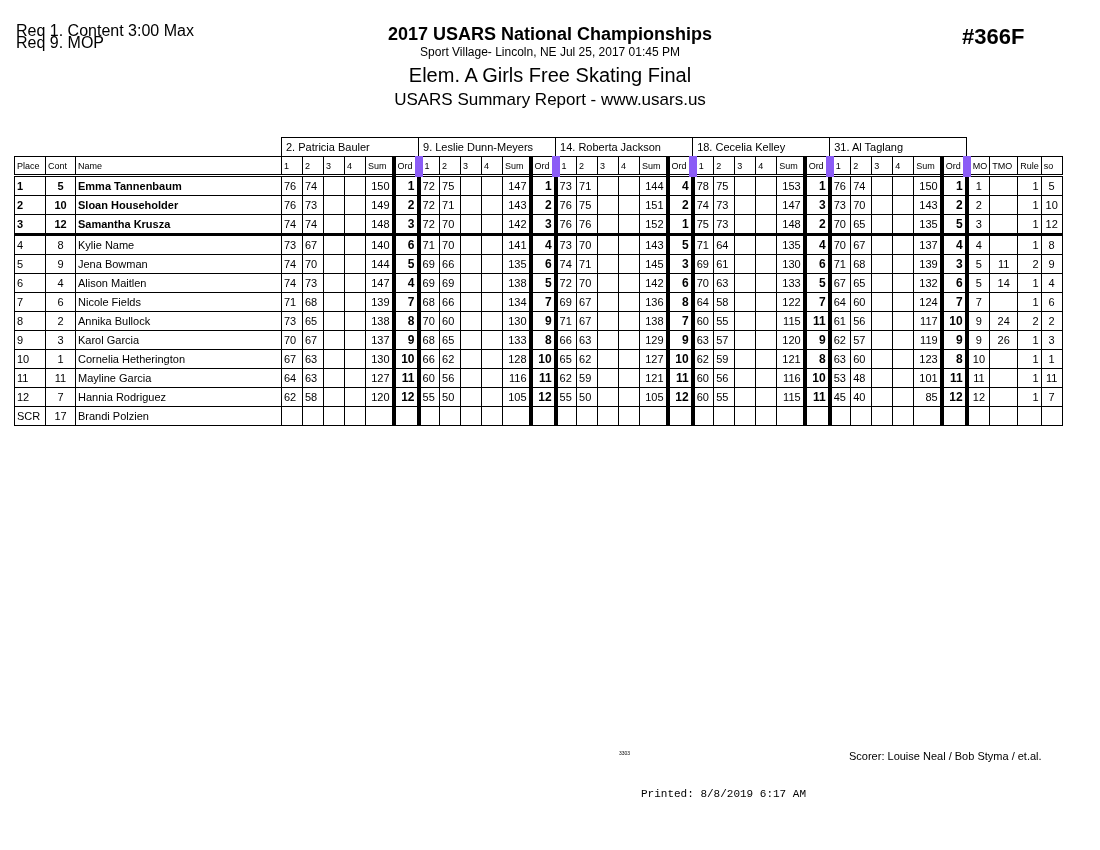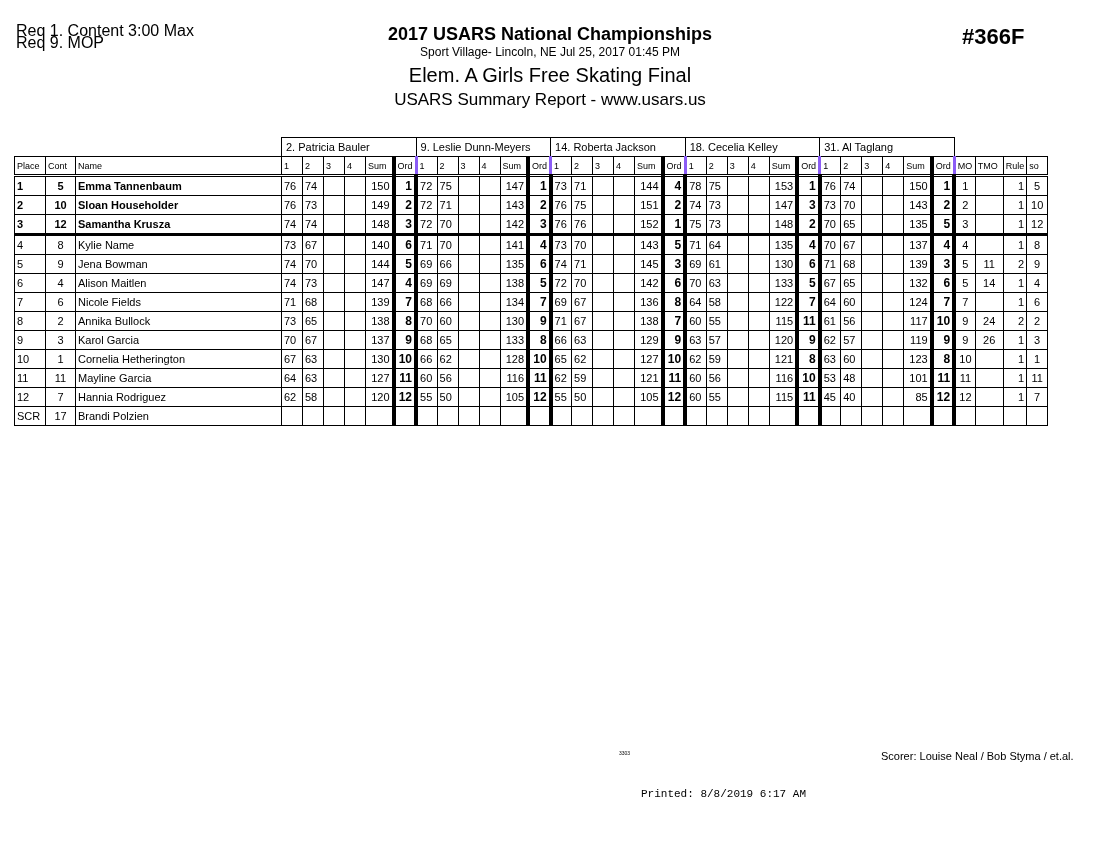--- a/index.html
+++ b/index.html
@@ -11,32 +11,32 @@
   .h3 { top:64px; font-size:20px; font-weight:normal; }
   .h4 { top:90px; font-size:17px; }
   .evnum { position:absolute; left:962px; top:24px; font-size:22px; font-weight:bold; }
   table.grid { position:absolute; left:14px; top:137px; border-collapse:collapse; font-size:11px; table-layout:fixed; }
   table.grid td { border:1px solid #000; padding:0 2px; height:18px; white-space:nowrap; overflow:hidden; }
   table.grid tr.jrow td { height:18px; }
   table.grid td.blank { border:none; }
   table.grid td.judge { font-size:11px; padding-left:4px; }
   table.grid tr.colh td { font-size:9px; height:17px; border-bottom:3px double #000; }
   table.grid td.ord { font-weight:bold; text-align:right; border-left:4px solid #000; border-right:4px solid #000; padding-right:2px; font-size:12px; }
-  table.grid tr.colh td.ordh { border-left:4px solid #000; border-right:3px solid #8b5cf6; font-weight:normal; font-size:9px; text-align:left; }
+  table.grid tr.colh td.ordh { border-left:4px solid #000; border-right:8px solid #8b5cf6; font-weight:normal; font-size:9px; text-align:left; }
   table.grid td.num { text-align:right; }
   table.grid td.sc { text-align:left; }
   table.grid tr.top td { font-weight:bold; }
   table.grid tr.top td.cont, table.grid tr.top td.nm, table.grid tr.top td.pl { font-size:11px; }
   table.grid tr.top3 td { border-bottom:3px solid #000; }
   table.grid td.cont { text-align:center; }
   table.grid td.ctr { text-align:center; }
   table.grid tr.top td.sc, table.grid tr.top td.num, table.grid tr.top td.ctr.tail { font-weight:normal; }
   .footer-code { position:absolute; left:619px; top:750px; font-size:5px; }
   .printed { position:absolute; left:641px; top:788px; font-size:11px;font-family:Liberation Mono, monospace; }
-  .scorer { position:absolute; left:849px; top:750px; font-size:11px;margin-left:32px; }
+  .scorer { position:absolute; left:849px; top:750px; font-size:11px; }
 </style>
 </head>
 <body>
 
 <div class="req">
   <div>Req  1.  Content 3:00 Max</div>
   <div>Req  9.  MOP</div>
 </div>
 
 <div class="hdr h1">2017 USARS National Championships</div>

